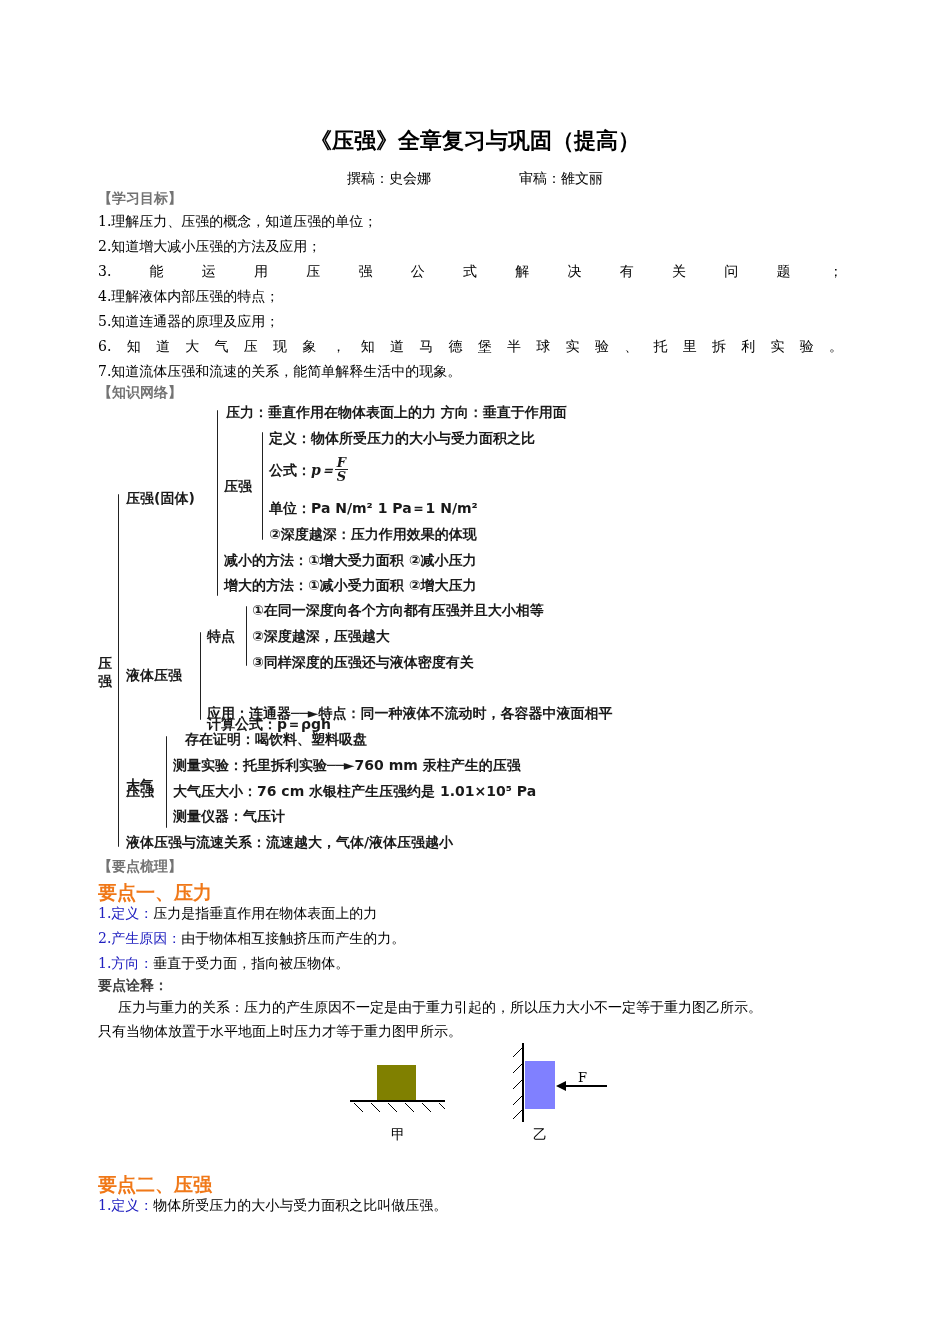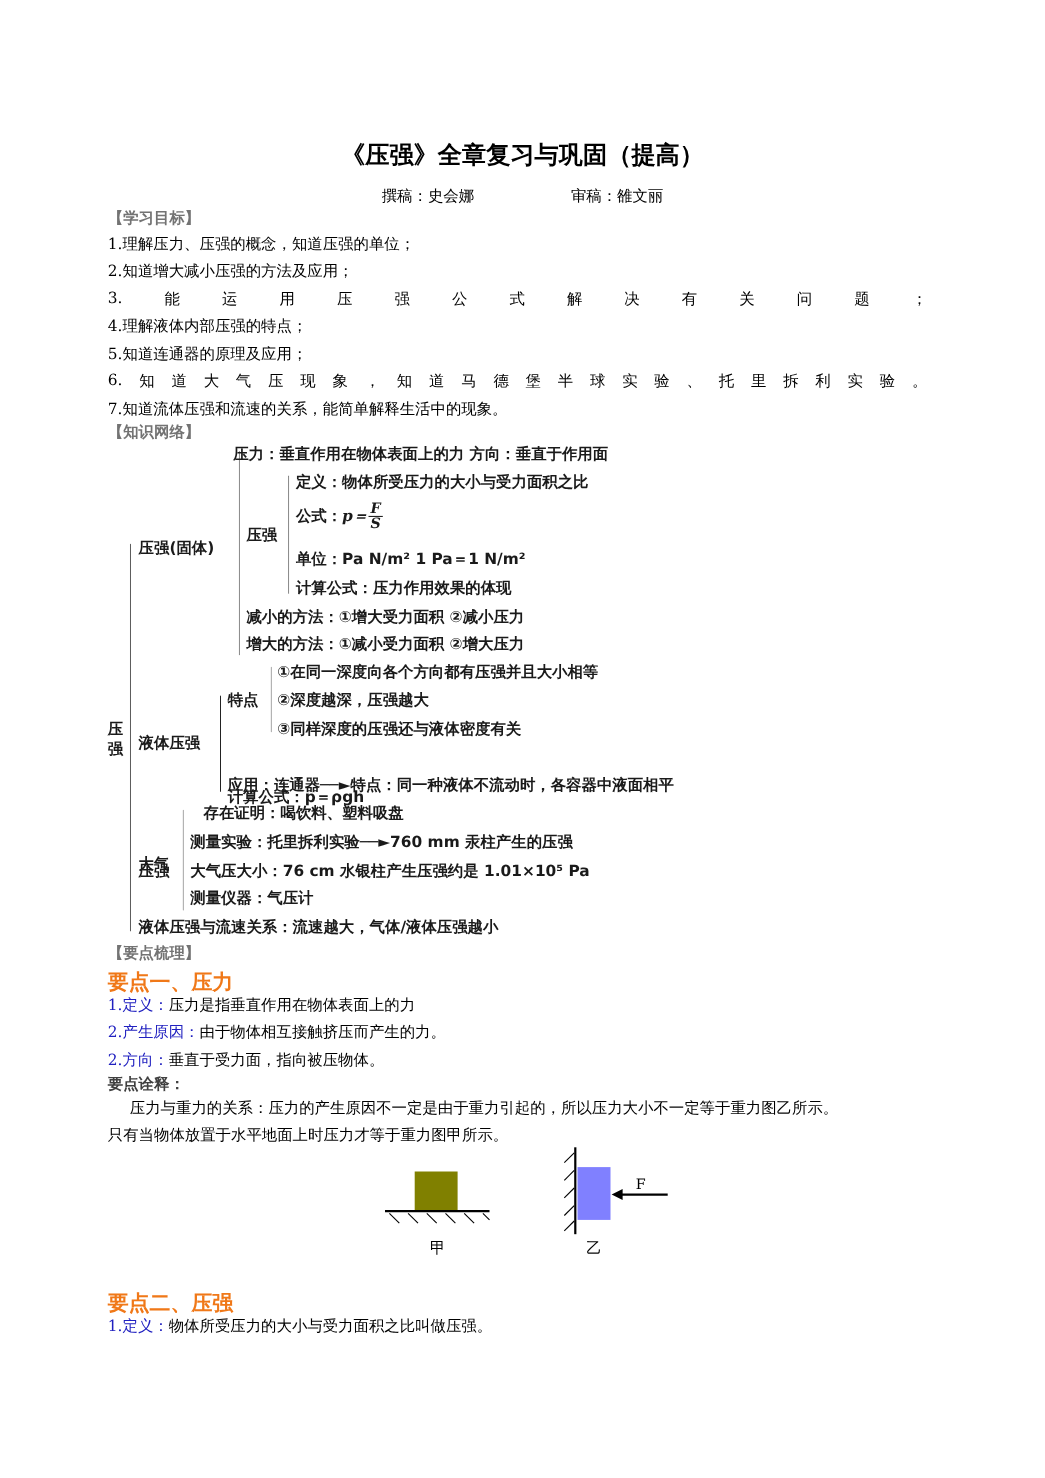--- a/index.html
+++ b/index.html
@@ -89,32 +89,32 @@
 <div>
 
   <div class="abs dg" style="left:98px; top:654px; line-height:18px; white-space:normal; width:16px;">
     <div>压</div>
       <div>强</div>
   </div>
   <div class="brace" style="left:118px; top:494px; height:353px;"></div>
 
   <div class="abs dg" style="left:126px; top:490px;">压强(固体)</div>
   <div class="brace" style="left:217px; top:410px; height:186px;"></div>
-  <div class="abs dg" style="left:212px; top:404px;">压力：垂直作用在物体表面上的力  方向：垂直于作用面</div>
+  <div class="abs dg" style="left:226px; top:404px;">压力：垂直作用在物体表面上的力  方向：垂直于作用面</div>
 
   <div class="abs dg" style="left:224px; top:478px;">压强</div>
   <div class="brace" style="left:262px; top:432px; height:108px;"></div>
   <div class="abs dg" style="left:269px; top:430px;">
     <span>定义：</span><span style="font-weight:900;">物体所受压力的大小与受力面积之比</span>
   </div>
   <div class="abs dg" style="left:269px; top:456px; line-height:14px;">
     <span style="vertical-align:middle;">公式：</span><span class="it" style="vertical-align:middle;">p＝</span><span class="frac"><div class="num">F</div><div>S</div></span>
   </div>
   <div class="abs dg" style="left:269px; top:500px;">单位：Pa   N/m²    1 Pa＝1 N/m²</div>
-  <div class="abs dg" style="left:269px; top:526px;">计算公式：压力作用效果的体现</div>
+  <div class="abs dg" style="left:269px; top:526px;">②深度越深：压力作用效果的体现</div>
   <div class="abs dg" style="left:224px; top:552px;">减小的方法：①增大受力面积   ②减小压力</div>
   <div class="abs dg" style="left:224px; top:577px;">增大的方法：①减小受力面积   ②增大压力</div>
 
   <div class="abs dg" style="left:126px; top:667px;">液体压强</div>
   <div class="brace" style="left:200px; top:632px; height:88px;"></div>
   <div class="abs dg" style="left:207px; top:628px;">特点</div>
   <div class="brace" style="left:246px; top:606px; height:60px;"></div>
   <div class="abs dg" style="left:252px; top:602px;">①在同一深度向各个方向都有压强并且大小相等</div>
   <div class="abs dg" style="left:252px; top:628px;">②深度越深，压强越大</div>
   <div class="abs dg" style="left:252px; top:654px;">③同样深度的压强还与液体密度有关</div>
@@ -134,21 +134,21 @@
 
 <div class="abs sec" style="left:98px; top:858px;">【要点梳理】</div>
 <div class="abs orange" style="left:98px; top:880px;">要点一、压力</div>
 <div class="abs line" style="top:905px;">
   <span class="blue">1.定义：</span><span>压力是指垂直作用在物体表面上的力</span>
 </div>
 <div class="abs line" style="top:930px;">
   <span class="blue">2.产生原因：</span><span>由于物体相互接触挤压而产生的力。</span>
 </div>
 <div class="abs line" style="top:955px;">
-  <span class="blue">2.方向：</span><span>垂直于受力面，指向被压物体。</span>
+  <span class="blue">1.方向：</span><span>垂直于受力面，指向被压物体。</span>
 </div>
 <div class="abs magenta" style="left:98px; top:977px;">要点诠释：</div>
 <div class="abs line" style="top:999px; left:104px;">　压力与重力的关系：压力的产生原因不一定是由于重力引起的，所以压力大小不一定等于重力图乙所示。</div>
 <div class="abs line" style="top:1023px;">只有当物体放置于水平地面上时压力才等于重力图甲所示。</div>
 
 <div>
   <svg class="abs" style="left:340px; top:1040px;" width="290" height="110" viewBox="0 0 290 110">
 
     <rect x="37" y="25" width="39" height="35" fill="#808000"></rect>
     <line x1="10" y1="61" x2="105" y2="61" stroke="#000" stroke-width="2"></line>

